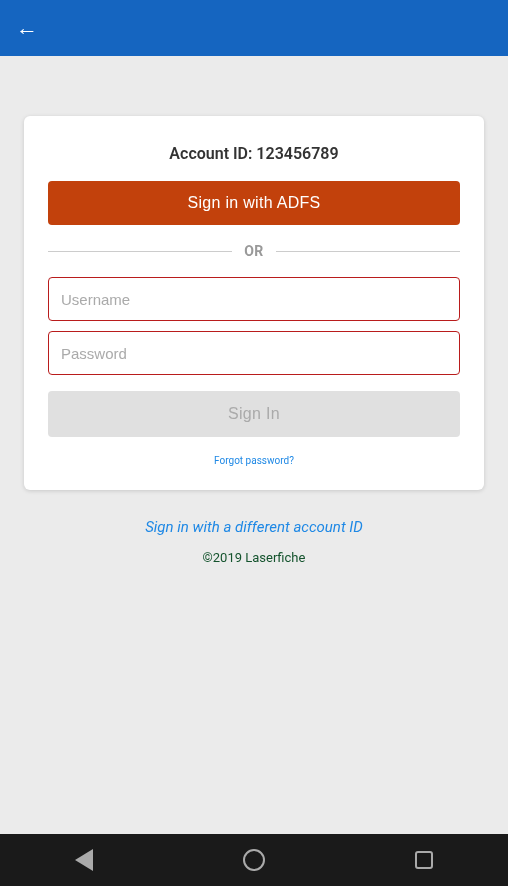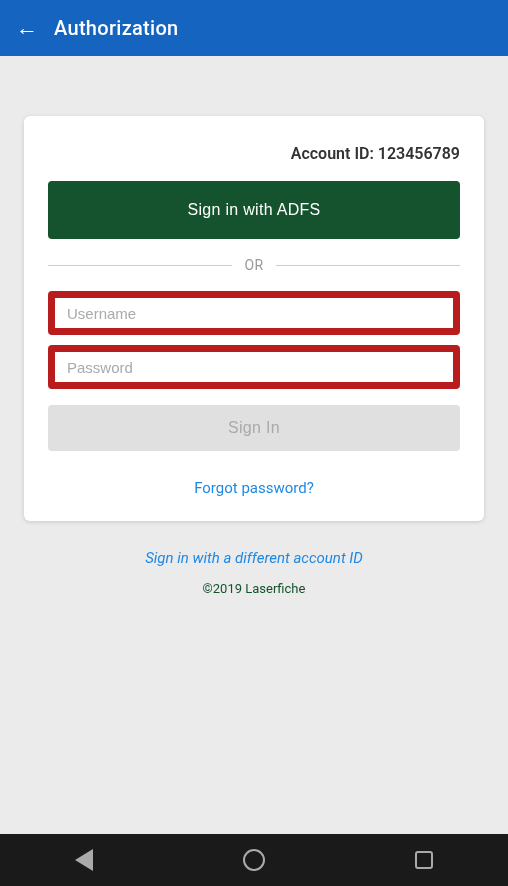--- a/index.html
+++ b/index.html
@@ -52,34 +52,34 @@
     .card {
       background: #ffffff;
       border-radius: 6px;
       width: 100%;
       max-width: 460px;
       padding: 28px 24px 24px;
       box-shadow: 0 1px 4px rgba(0,0,0,0.15);
     }
 
     .account-id-text {
-      text-align: right;
+      text-align: center;
       font-size: 16px;
       font-weight: 600;
       color: #333333;
       margin-bottom: 18px;
     }
 
     .btn-adfs {
       width: 100%;
-      background: #14532d;
+      background: #c2410c;
       color: #ffffff;
       border: none;
       border-radius: 4px;
-      height: 58px;
+      height: 44px;
       font-size: 16px;
       font-weight: 500;
       cursor: pointer;
       letter-spacing: 0.3px;
     }
 
     .or-divider {
       display: flex;
       align-items: center;
       margin: 18px 0;
@@ -87,29 +87,29 @@
 
     .or-line {
       flex: 1;
       height: 1px;
       background: #cccccc;
     }
 
     .or-text {
       color: #999999;
       font-size: 14px;
-      font-weight: 400;
+      font-weight: 700;
       padding: 0 12px;
       letter-spacing: 0.5px;
     }
 
     .input-field {
       width: 100%;
       height: 44px;
-      border: 7px solid #b91c1c;
+      border: 1px solid #b91c1c;
       border-radius: 4px;
       padding: 0 12px;
       font-size: 15px;
       color: #333333;
       outline: none;
       margin-bottom: 10px;
       background: #ffffff;
     }
 
     .input-field::placeholder {
@@ -125,23 +125,23 @@
       height: 46px;
       font-size: 16px;
       font-weight: 500;
       cursor: default;
       margin-top: 6px;
       letter-spacing: 0.3px;
     }
 
     .forgot-password {
       text-align: center;
-      margin-top: 28px;
+      margin-top: 18px;
       color: #1e88e5;
-      font-size: 15px;
+      font-size: 10px;
       cursor: pointer;
       text-decoration: none;
     }
 
     .different-account {
       margin-top: 28px;
       color: #1e88e5;
       font-size: 15px;
       cursor: pointer;
       text-align: center;
@@ -208,21 +208,20 @@
       border-top: 11px solid transparent;
       border-bottom: 11px solid transparent;
       border-right: 18px solid #aaaaaa;
     }
   </style>
 </head>
 <body>
 
 <div class="header">
   <span class="header-back-icon">←</span>
-  <span class="header-title">Authorization</span>
 </div>
 
 <div class="content">
 
   <div class="card">
 
     <div class="account-id-text">Account ID: 123456789</div>
 
     <button class="btn-adfs">Sign in with ADFS</button>
 

